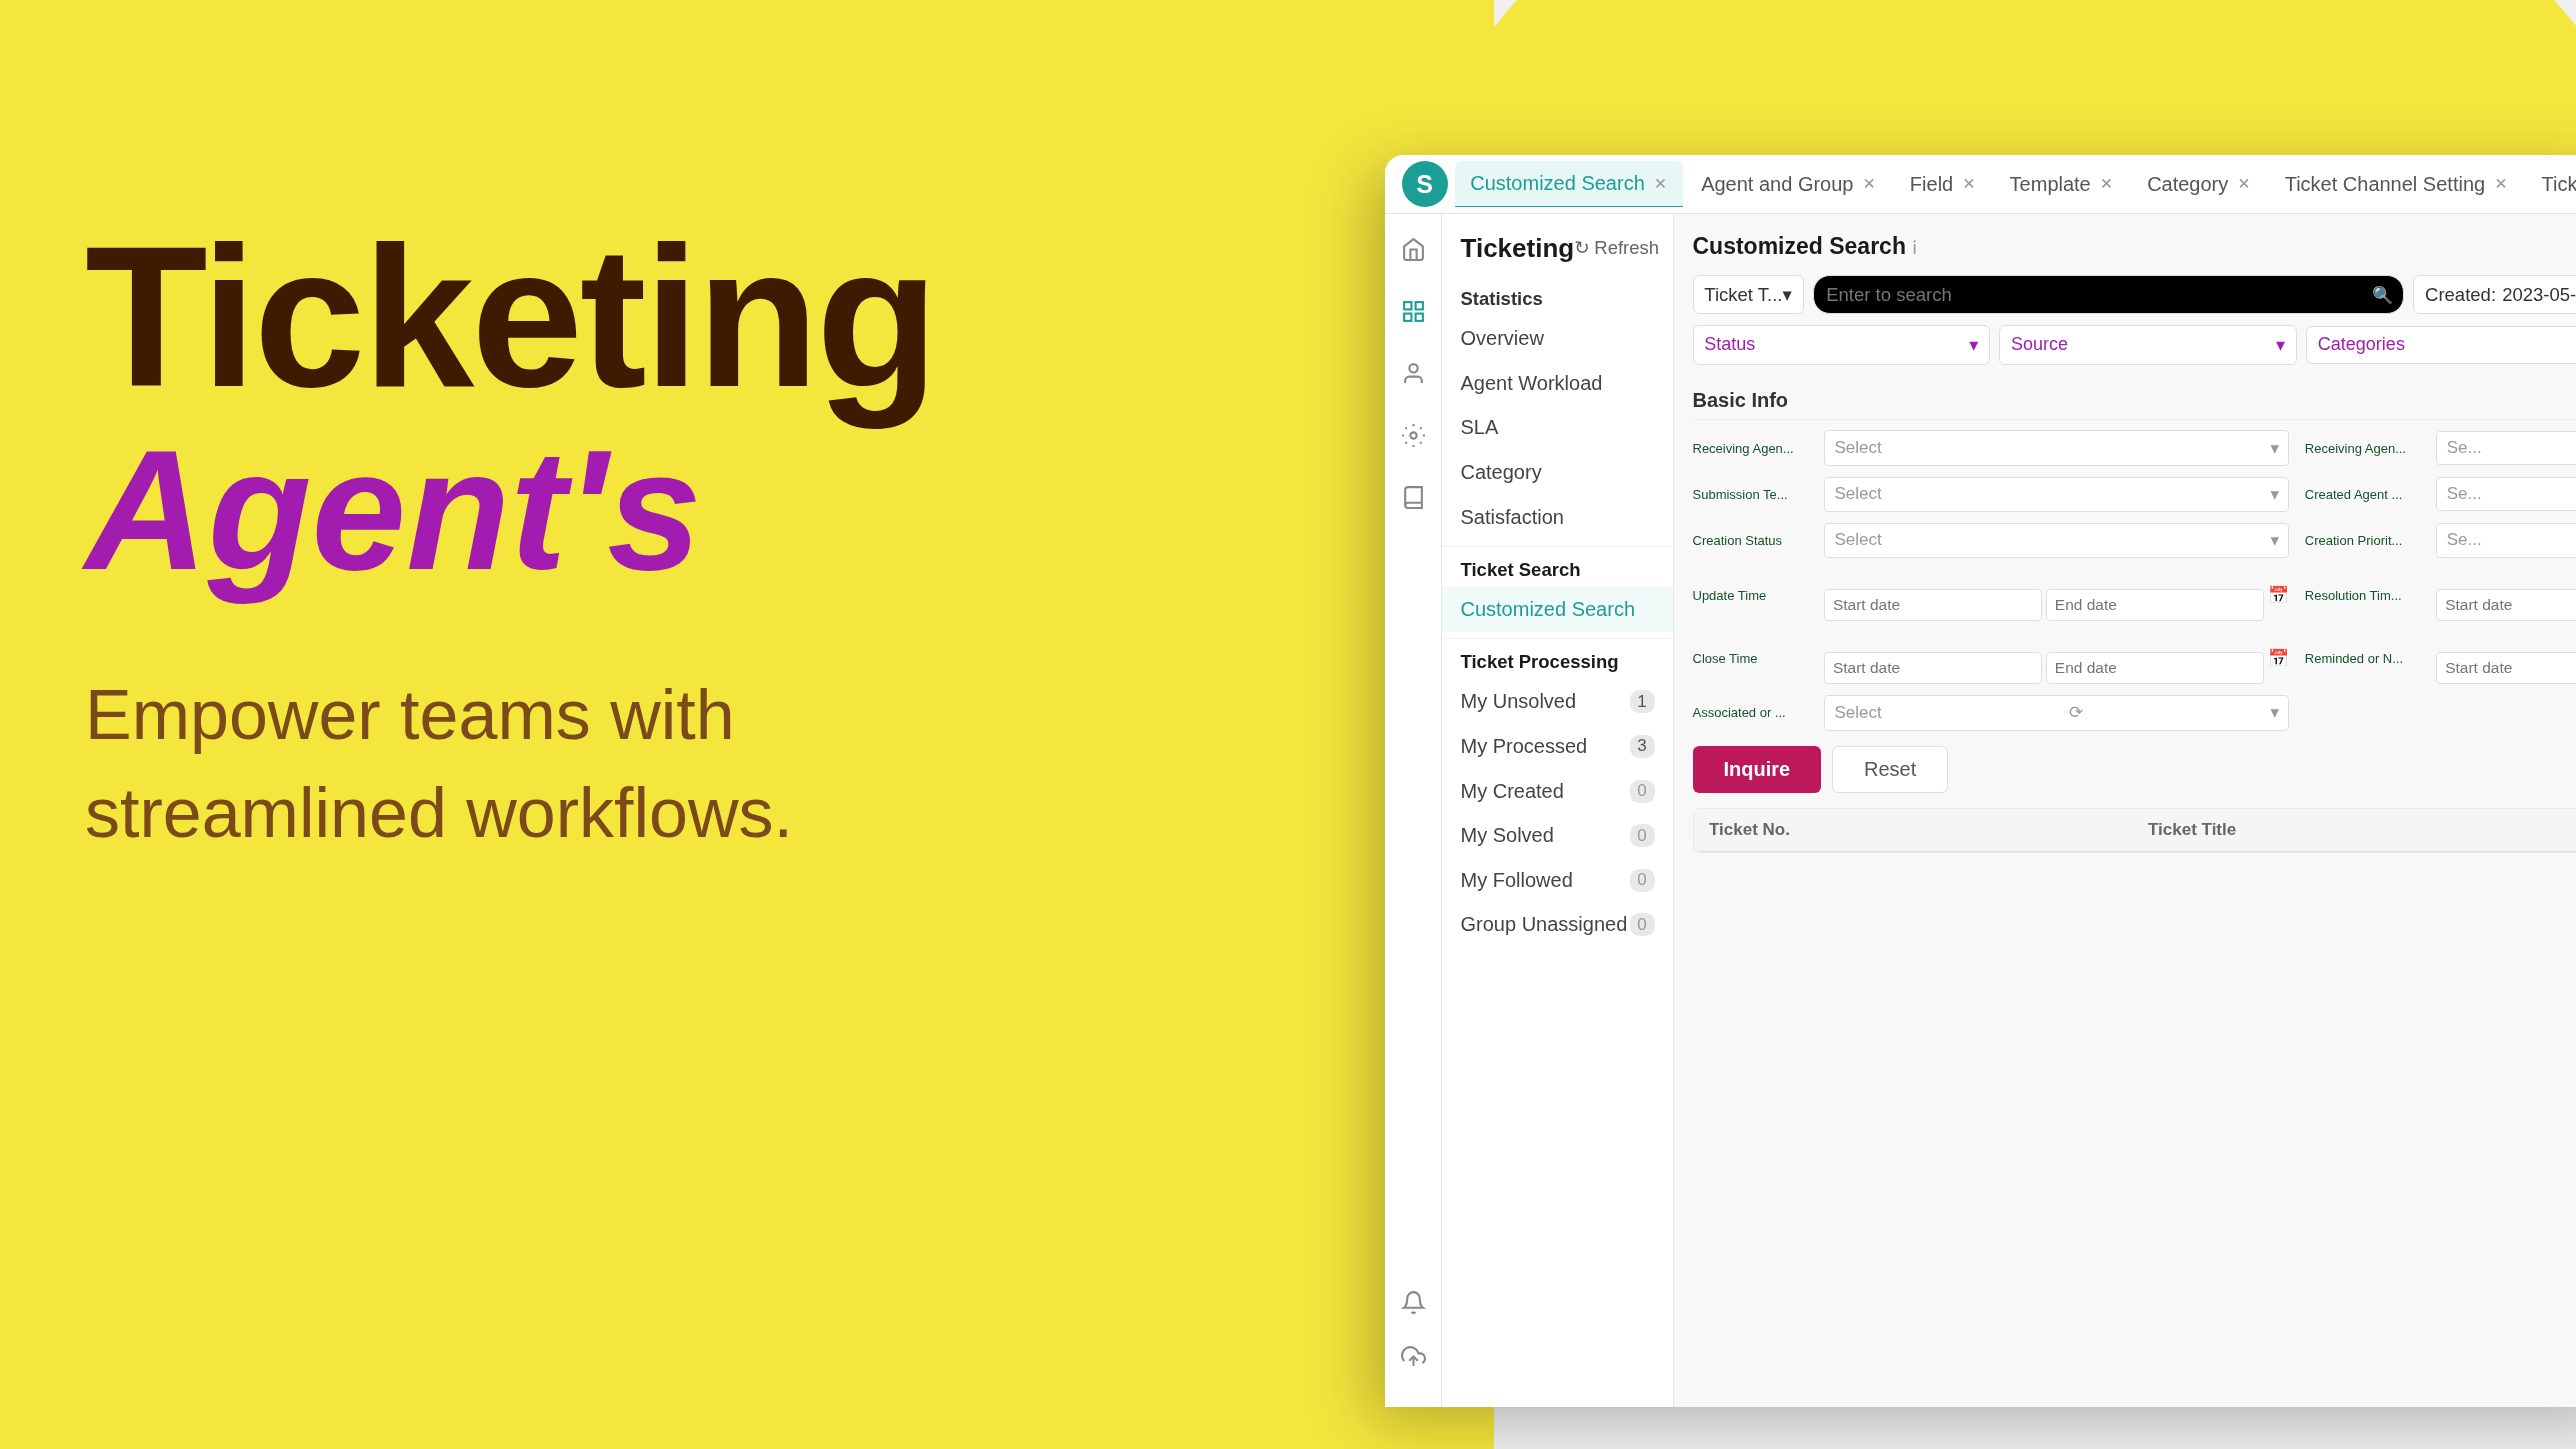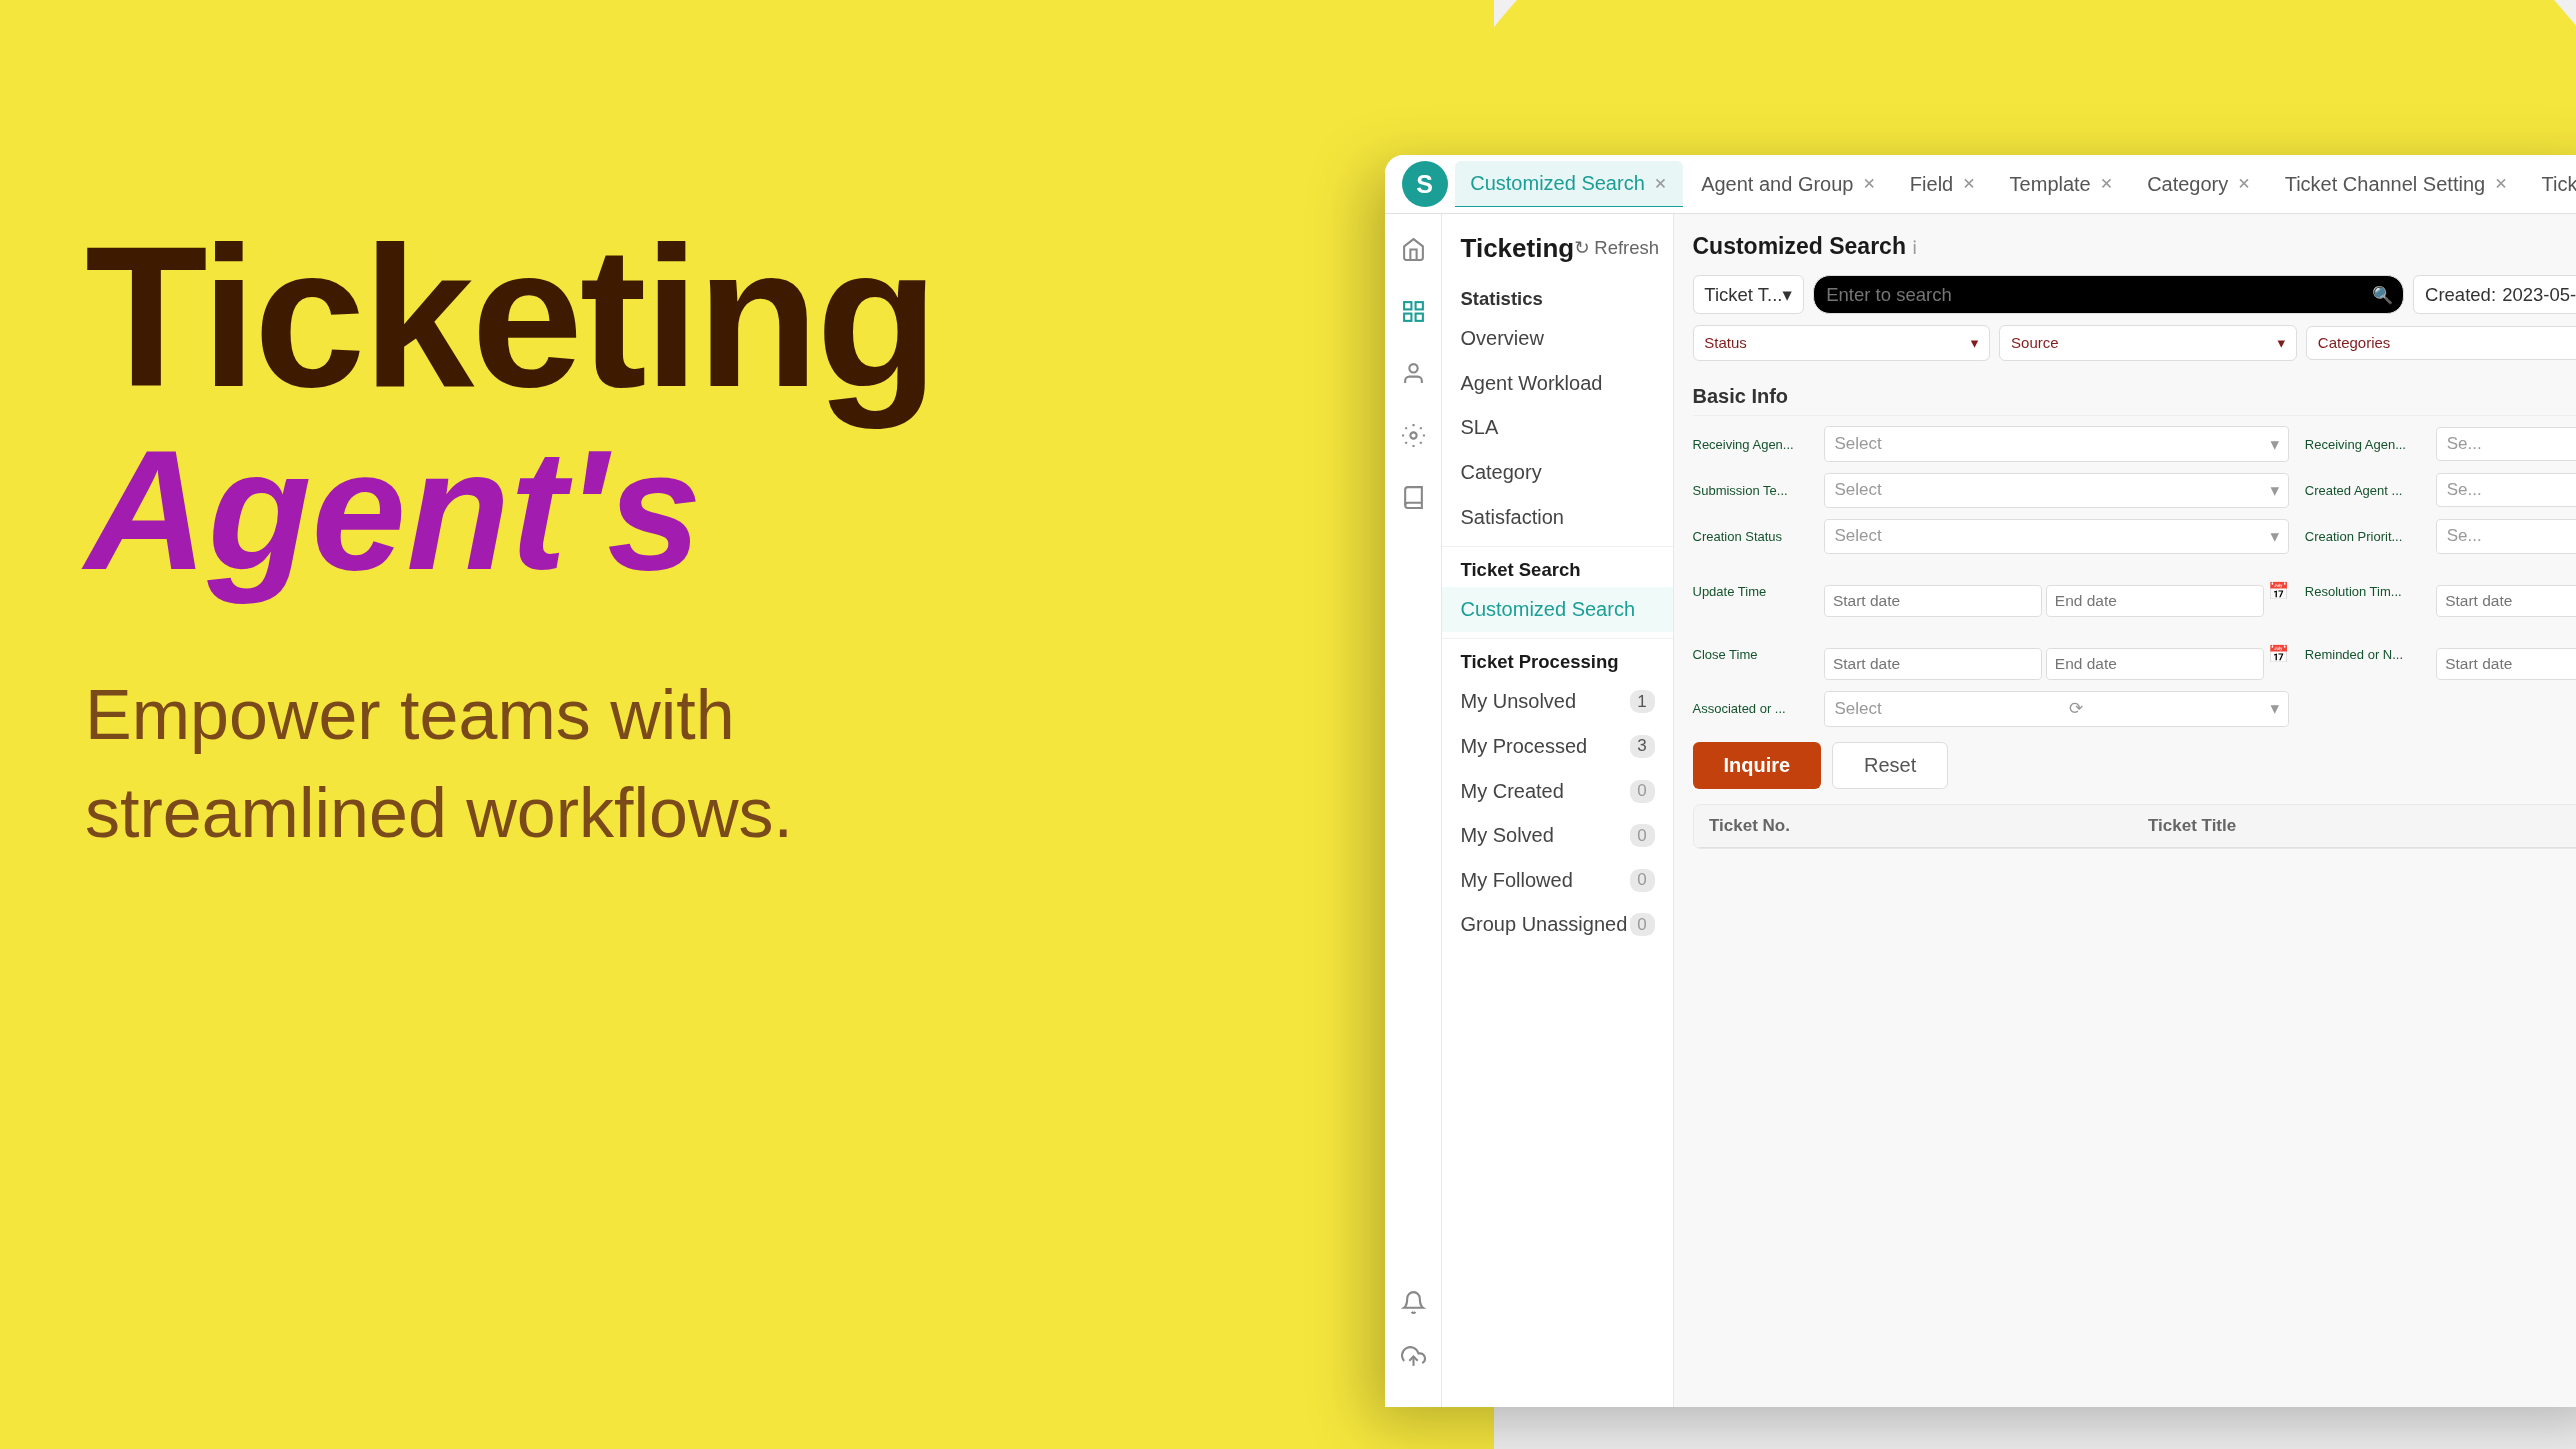--- a/index.html
+++ b/index.html
@@ -347,22 +347,22 @@
 
     .filter-select {
       flex: 1;
       display: flex;
       align-items: flex-start;
       justify-content: space-between;
       border: 0.8px solid #ddd;
       border-radius: 6.2px;
       padding: 7.7px 10.8px;
       background: #fff;
-      font-size: 15px;
-      color: #7f1d1d;
+      font-size: 18px;
+      color: #a21caf;
       cursor: pointer;
     }
 
     .section-label {
       font-size: 20px;
       font-weight: 600;
       color: #333;
       padding: 9.3px 0 6.2px;
       border-bottom: 0.8px solid #eee;
       margin-bottom: 10.8px;
@@ -428,21 +428,21 @@
     }
 
     
     .btn-row {
       display: flex;
       gap: 10.8px;
       margin-top: 12.4px;
     }
 
     .btn-inquire {
-      background: #c2410c;
+      background: #be185d;
       color: #fff;
       border: none;
       border-radius: 6.2px;
       padding: 10.8px 31px;
       font-size: 20px;
       cursor: pointer;
       font-weight: 600;
     }
 
     .btn-reset {

